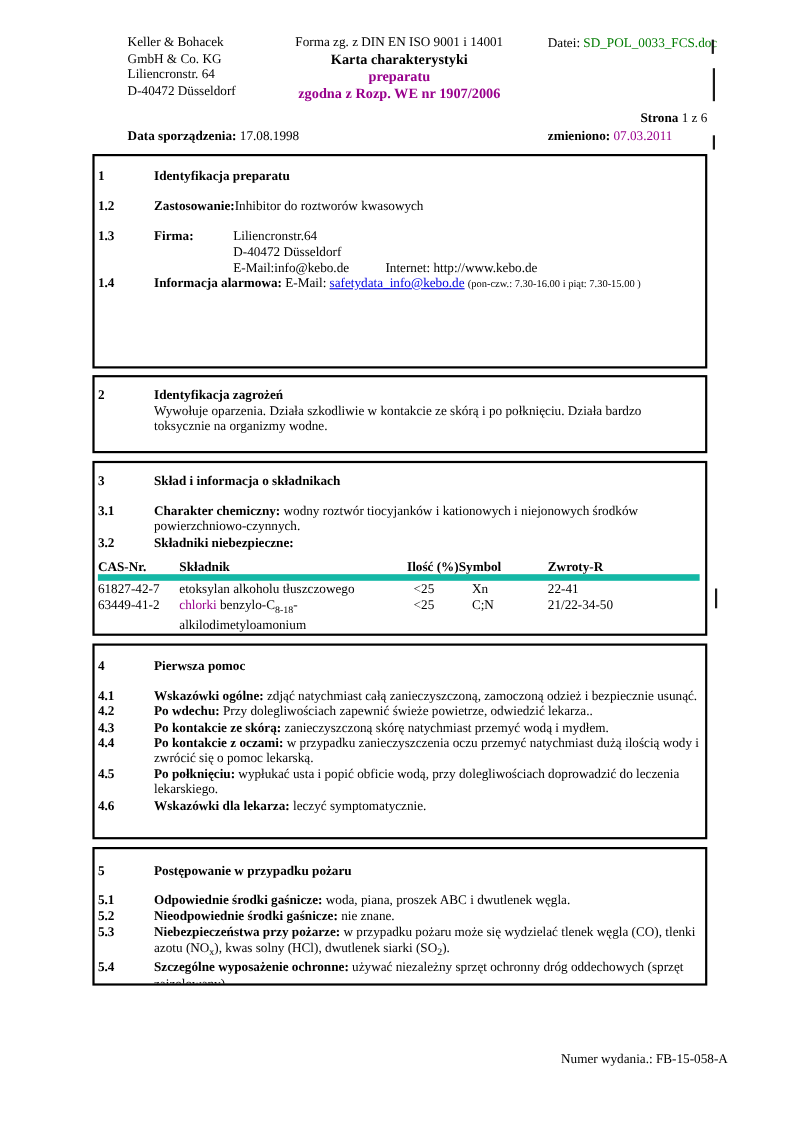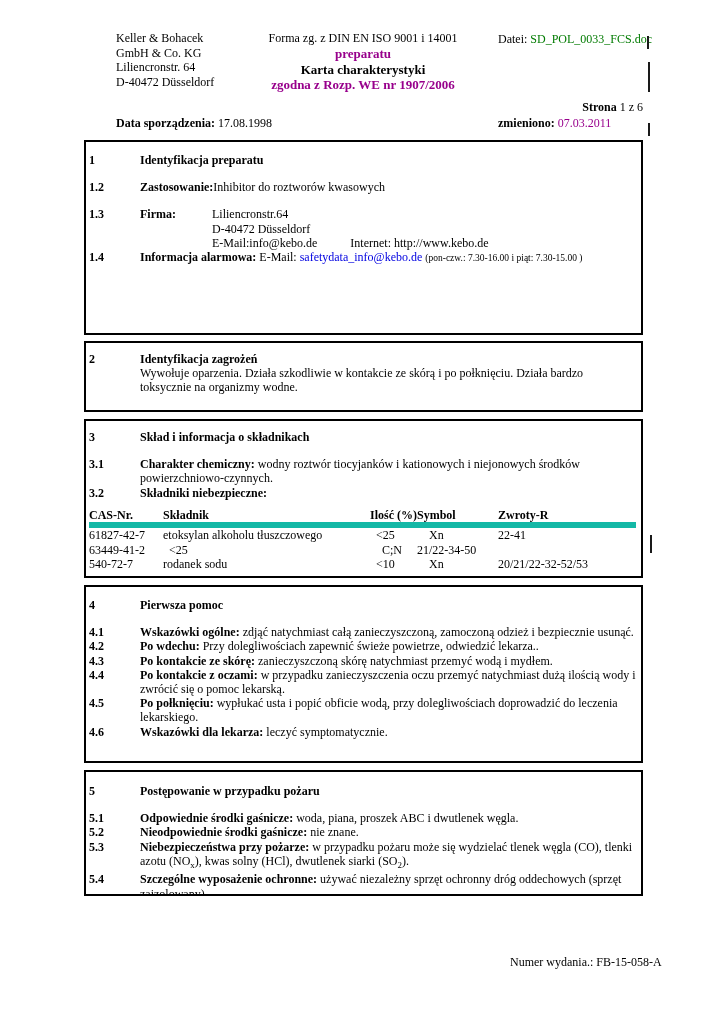--- a/index.html
+++ b/index.html
@@ -41,21 +41,21 @@
   .sub2 .lbl { flex:0 0 72px; }
   .gap2 { margin-left:30px; }
 
   .tbl { margin-top:8px; line-height:14.4px; }
   .trow { display:grid; grid-template-columns:74px 207px 47px 81px 1fr; }
   .thead { font-weight:bold; border-bottom:6px solid #14b8a6; white-space:nowrap; }
   .cqty { padding-left:6px; }
   .csym { padding-left:12px; }
   sub { font-size:9px; }
 
-  a.link { color:var(--link_blue,#0000E0); cursor:pointer; }
+  a.link { color:var(--link_blue,#0000E0); text-decoration:underline; cursor:pointer; }
 
   .cb { position:absolute; width:2px; background:#1a1a1a; }
   .cb1 { left:647px; top:36px;  height:13px; }
   .cb2 { left:648px; top:62px;  height:30px; }
   .cb3 { left:648px; top:123px; height:13px; }
   .cb4 { left:650px; top:535px; height:18px; }
 
   .footer { left:480px; top:955px; }
 </style>
 </head>
@@ -63,22 +63,22 @@
 
 <div class="abs company">
   <div>Keller &amp; Bohacek</div>
   <div>GmbH &amp; Co. KG</div>
   <div>Liliencronstr. 64</div>
   <div>D-40472 Düsseldorf</div>
 </div>
 
 <div class="abs center-head">
   <div>Forma zg. z DIN EN ISO 9001 i 14001</div>
+  <div class="b t">Karta charakterystyki</div>
   <div class="b t magenta">preparatu</div>
-  <div class="b t">Karta charakterystyki</div>
   <div class="b t magenta">zgodna z Rozp. WE nr 1907/2006</div>
 </div>
 
 <div class="abs file-line">
   <span>Datei:</span>
   <span class="green">SD_POL_0033_FCS.doc</span>
 </div>
 
 <div class="abs page-num">
   <span class="b">Strona</span>
@@ -165,20 +165,21 @@
     </div>
     <div class="trow">
       <span>61827-42-7</span>
       <span>etoksylan alkoholu tłuszczowego</span>
       <span class="cqty">&lt;25</span>
       <span class="csym">Xn</span>
       <span>22-41</span>
     </div>
     <div class="trow">
       <span>63449-41-2</span>
+      <span><span class="magenta">chlorki</span><span> benzylo-C</span><sub>8-18</sub><span>-alkilodimetyloamonium</span></span>
       <span class="cqty">&lt;25</span>
       <span class="csym">C;N</span>
       <span>21/22-34-50</span>
     </div>
     <div class="trow">
       <span>540-72-7</span>
       <span>rodanek sodu</span>
       <span class="cqty">&lt;10</span>
       <span class="csym">Xn</span>
       <span>20/21/22-32-52/53</span>
@@ -194,21 +195,21 @@
   <div class="item gap">
     <span class="num">4.1</span>
     <span class="body"><span class="b">Wskazówki ogólne:</span> <span>zdjąć natychmiast całą zanieczyszczoną, zamoczoną odzież i bezpiecznie usunąć.</span></span>
   </div>
   <div class="item">
     <span class="num">4.2</span>
     <span class="body"><span class="b">Po wdechu:</span> <span>Przy dolegliwościach zapewnić świeże powietrze, odwiedzić lekarza..</span></span>
   </div>
   <div class="item">
     <span class="num">4.3</span>
-    <span class="body"><span class="b">Po kontakcie ze skórę:</span> <span>zanieczyszczoną skórę natychmiast przemyć wodą i mydłem.</span></span>
+    <span class="body"><span class="b">Po kontakcie ze skórą:</span> <span>zanieczyszczoną skórę natychmiast przemyć wodą i mydłem.</span></span>
   </div>
   <div class="item">
     <span class="num">4.4</span>
     <span class="body"><span class="b">Po kontakcie z oczami:</span> <span>w przypadku zanieczyszczenia oczu przemyć natychmiast dużą ilością wody i zwrócić się o pomoc lekarską.</span></span>
   </div>
   <div class="item">
     <span class="num">4.5</span>
     <span class="body"><span class="b">Po połknięciu:</span> <span>wypłukać usta i popić obficie wodą, przy dolegliwościach doprowadzić do leczenia lekarskiego.</span></span>
   </div>
   <div class="item">

